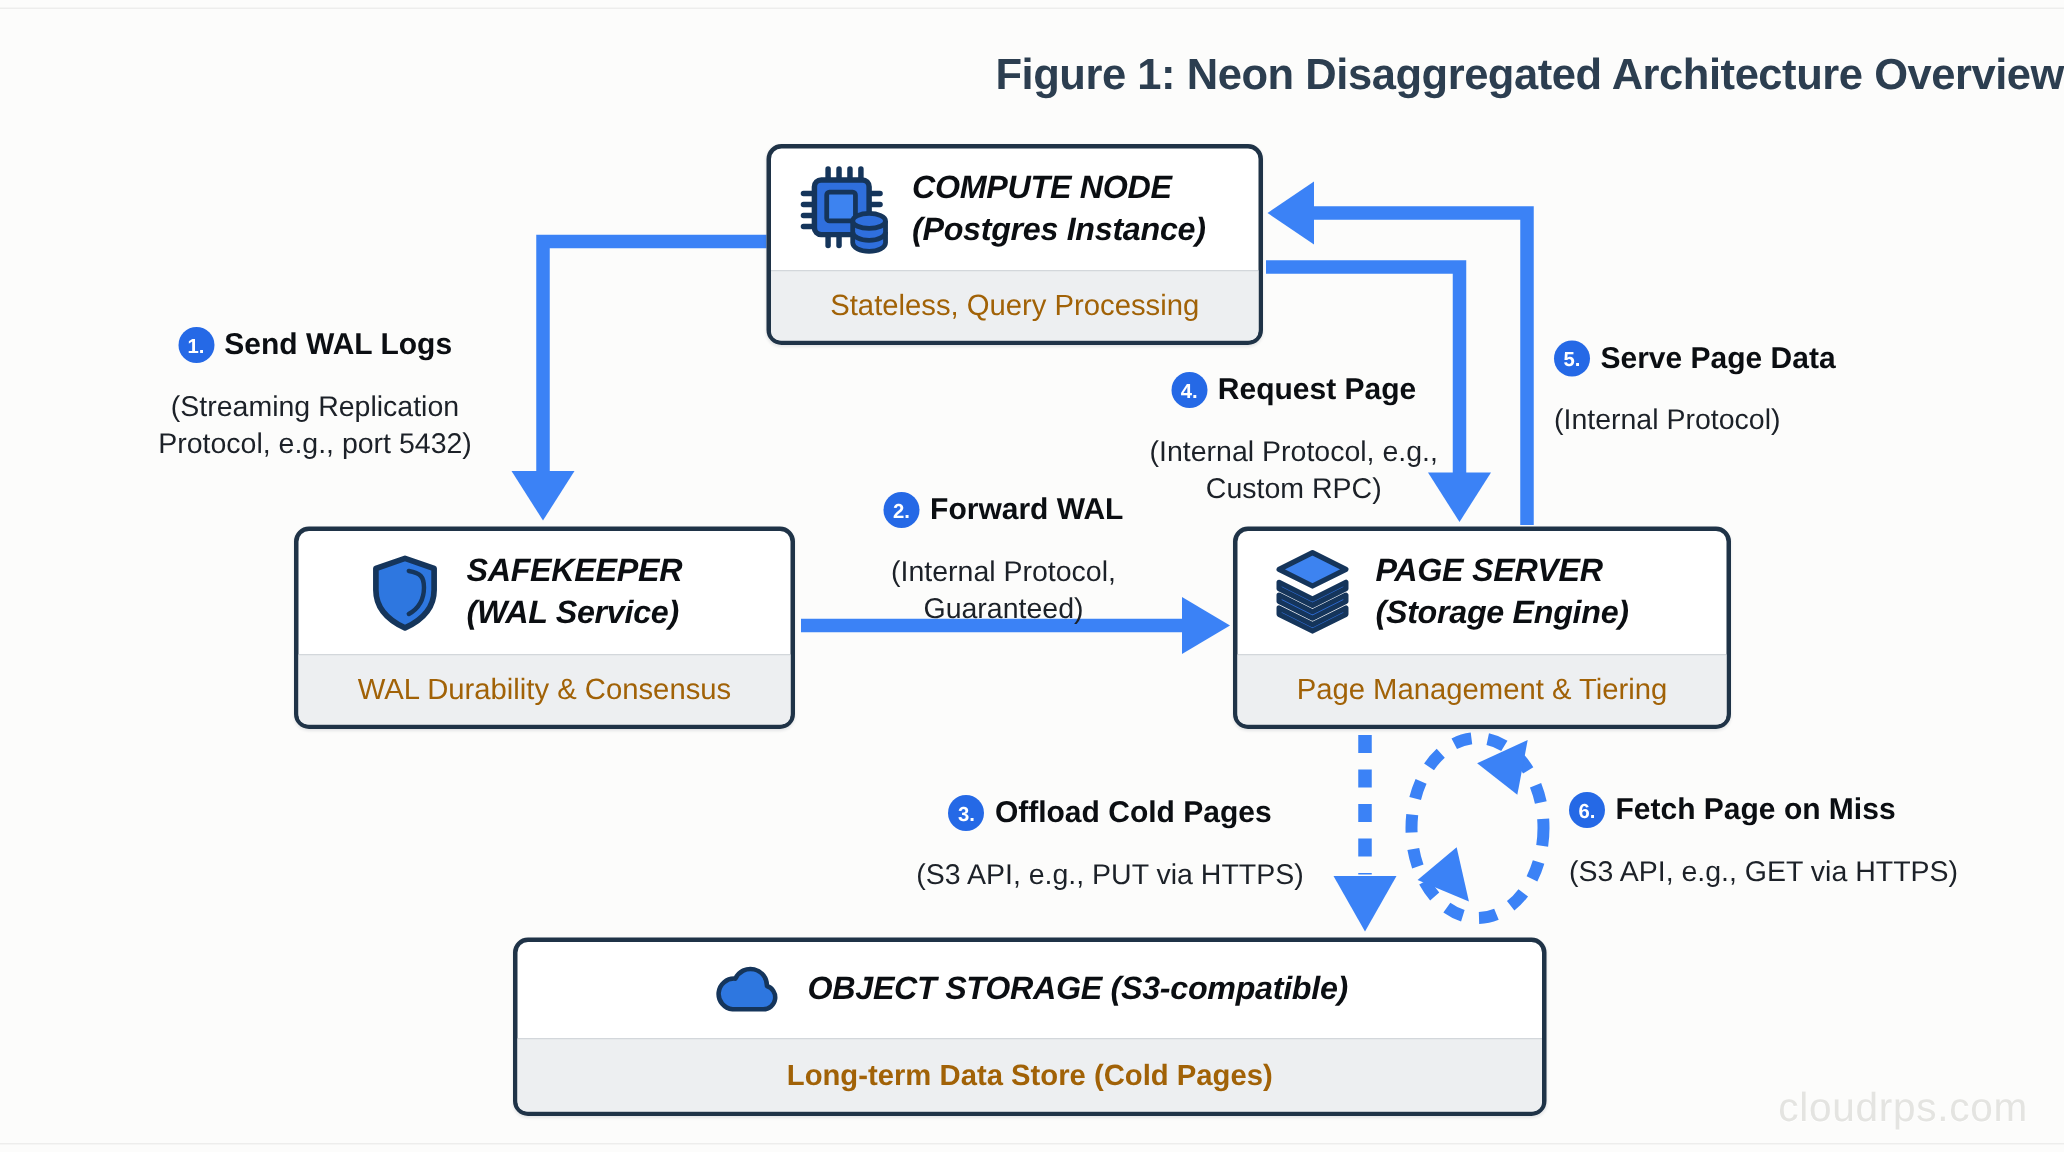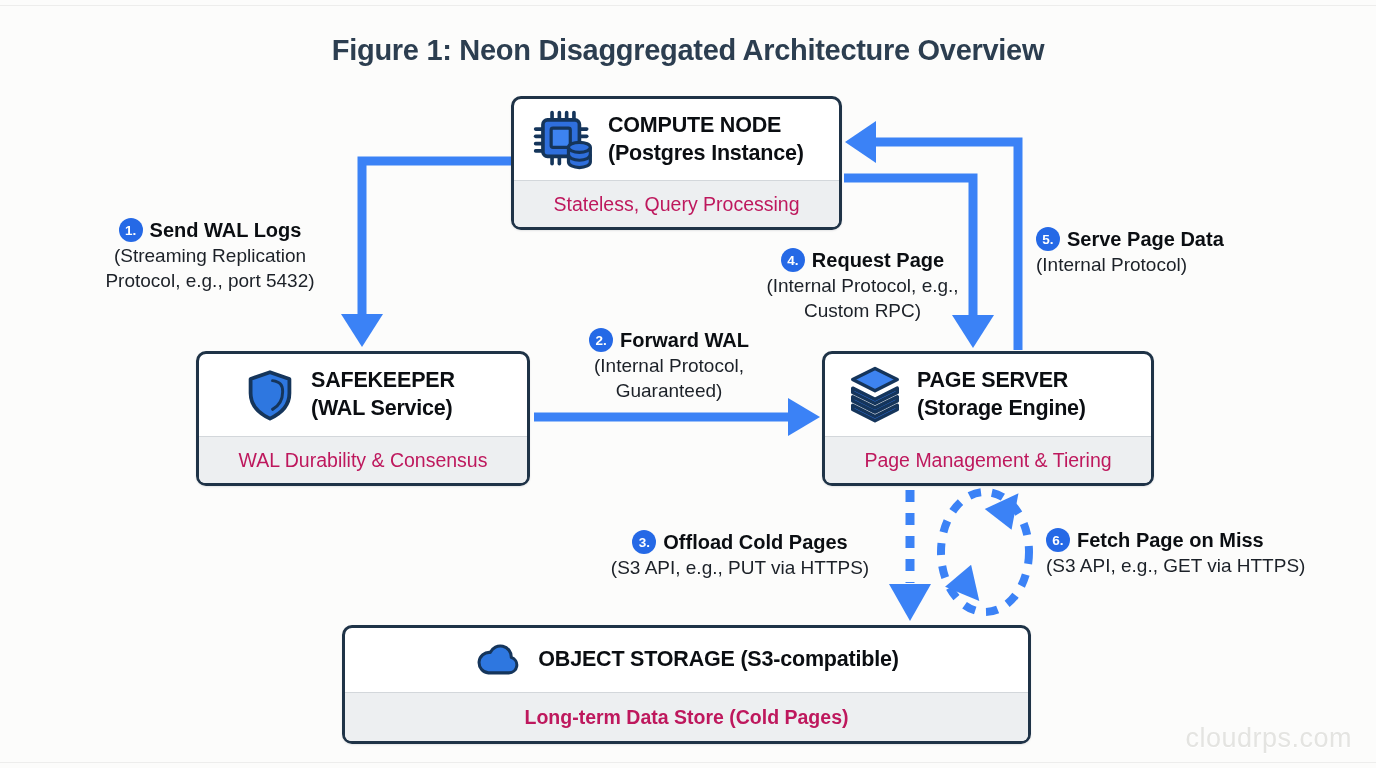--- a/index.html
+++ b/index.html
@@ -2,42 +2,42 @@
 <html><head>
 <meta charset="utf-8">
 <style>
   html,body{margin:0;padding:0;background:#ffffff;}
   .stage{
     position:relative;width:1376px;height:768px;background:#fcfcfb;overflow:hidden;
     font-family:"Liberation Sans", sans-serif;color:#0d1117;
   }
   .hairline{position:absolute;left:0;width:1376px;height:1px;background:rgba(0,0,0,0.06);}
   .diagram-title{
-    position:absolute;top:34px;left:0;width:1376px;text-align:center;
+    position:absolute;top:34px;left:0;width:1376px;text-align:right;
     font-size:29px;font-weight:bold;color:#2c3e50;letter-spacing:-0.3px;
   }
   .arrow-layer{position:absolute;left:0;top:0;z-index:1;}
   .node{
     position:absolute;z-index:2;box-sizing:border-box;background:#ffffff;
     border:3.5px solid #1f3347;border-radius:10px;display:flex;flex-direction:column;
     box-shadow:0 1px 2px rgba(20,30,45,0.10);
   }
-  .node-head{flex:1;display:flex;align-items:center;gap:14px;padding:0 18px;}
+  .node-head{flex:1;display:flex;align-items:center;gap:14px;padding:0 18px;font-style:italic;}
   .node-head.centered{justify-content:center;}
   .node-titles{display:flex;flex-direction:column;}
   .node-title,.node-subtitle{font-size:21.5px;font-weight:bold;line-height:1.3;color:#0b0e12;letter-spacing:-0.2px;}
   .node-footer{
     height:46px;background:#edeff1;border-top:1.5px solid #d3d7db;
     border-radius:0 0 6px 6px;display:flex;align-items:center;justify-content:center;
-    font-size:19.5px;color:#be185d;
+    font-size:19.5px;color:#a16207;
   }
   .icon{display:flex;align-items:center;justify-content:center;flex:0 0 auto;}
   .flow{position:absolute;z-index:3;}
   .flow-head{display:flex;align-items:center;gap:7px;font-size:20px;font-weight:bold;color:#0b0e12;white-space:nowrap;}
-  .flow-detail{font-size:19px;line-height:1.32;color:#1c2128;margin-top:1px;}
+  .flow-detail{font-size:19px;line-height:1.32;color:#1c2128;margin-top:17px;}
   .flow.centered{text-align:center;}
   .flow.centered .flow-head{justify-content:center;}
   .badge{
     display:inline-flex;align-items:center;justify-content:center;flex:0 0 auto;
     width:24px;height:24px;border-radius:50%;background:#2569e6;color:#ffffff;
     font-size:13.5px;font-weight:bold;
   }
   .watermark{
     position:absolute;right:24px;bottom:14px;z-index:1;font-size:27px;color:#e4e4e1;
     letter-spacing:0.5px;text-shadow:0 1px 0 #ffffff;

